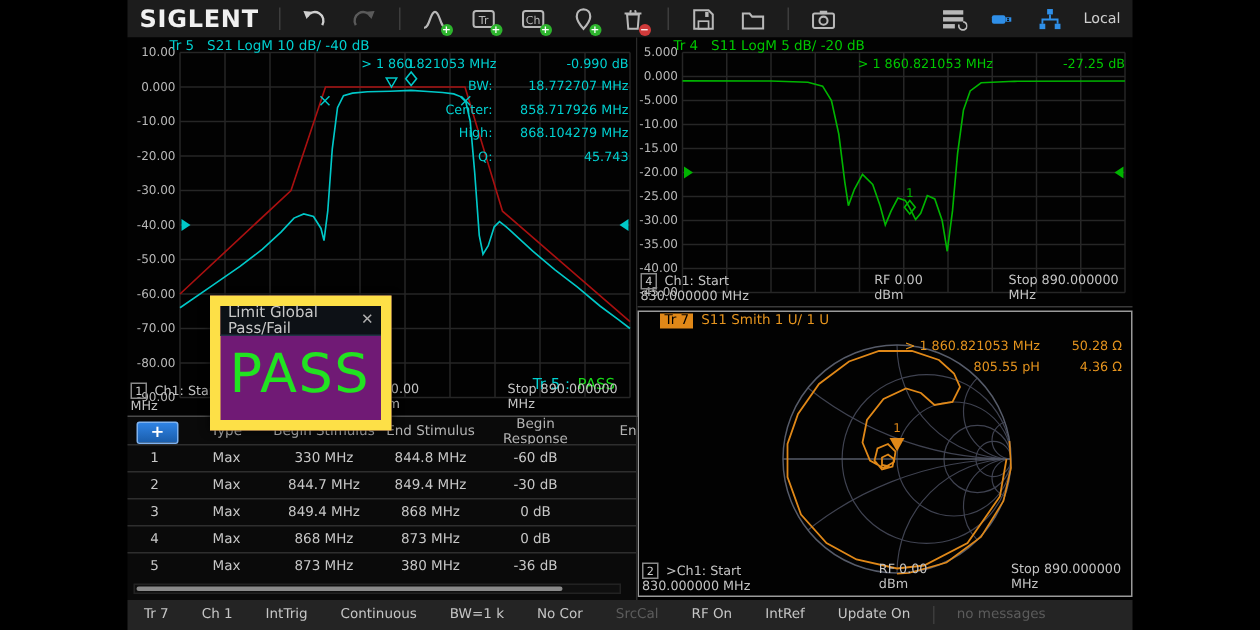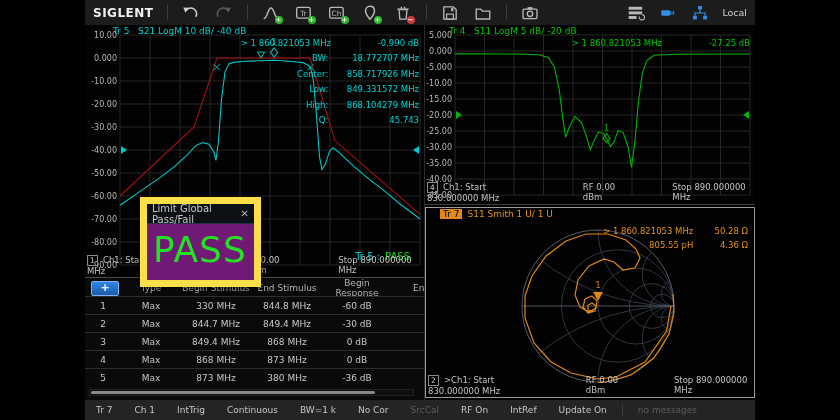--- a/index.html
+++ b/index.html
@@ -3,21 +3,21 @@
 <meta charset="utf-8">
 <style>
   html,body{margin:0;padding:0;background:#000;}
   body{width:840px;height:420px;position:relative;overflow:hidden;
        font-family:"DejaVu Sans","Liberation Sans",sans-serif;color:#c8c8c8;}
   #app{position:absolute;left:85px;top:0;width:670px;height:420px;background:#000;}
 
   
   #toolbar{position:absolute;left:0;top:0;width:670px;height:25px;background:#1c1c1c;
            display:flex;align-items:center;gap:13px;padding:0 8px;box-sizing:border-box;}
-  .brand{font-weight:bold;font-size:12px;color:#f0f0f0;letter-spacing:.5px;}
+  .brand{font-weight:bold;font-size:16px;color:#f0f0f0;letter-spacing:.5px;}
   .tsep{width:1px;height:15px;background:#3d3d3d;}
   .tbtn{width:20px;height:20px;display:flex;align-items:center;justify-content:center;position:relative;}
   .tbtn svg{display:block;}
   .badge{position:absolute;right:-2px;bottom:-1px;width:8px;height:8px;border-radius:50%;
          font-size:7px;line-height:8px;text-align:center;color:#fff;font-weight:bold;}
   .badge.g{background:#2db52d;} .badge.r{background:#d03a3a;}
   .dim{opacity:.35;}
   #tb-right{margin-left:auto;display:flex;align-items:center;gap:12px;text-align:center;}
   .local{font-size:9.5px;color:#d0d0d0;}
 
@@ -235,24 +235,20 @@
         </div>
         <div class="row">
           <span>BW:&nbsp;</span>
           <span class="val">18.772707 MHz</span>
         </div>
         <div class="row">
           <span>Center:&nbsp;</span>
           <span class="val">858.717926 MHz</span>
         </div>
         <div class="row">
-          <span>Low:&nbsp;</span>
-          <span class="val">849.331572 MHz</span>
-        </div>
-        <div class="row">
           <span>High:&nbsp;</span>
           <span class="val">868.104279 MHz</span>
         </div>
         <div class="row">
           <span>Q:&nbsp;</span>
           <span class="val">45.743</span>
         </div>
       </div>
     <div class="result">
       <span class="c-cyan">Tr 5 :</span><span class="pv">PASS</span>

